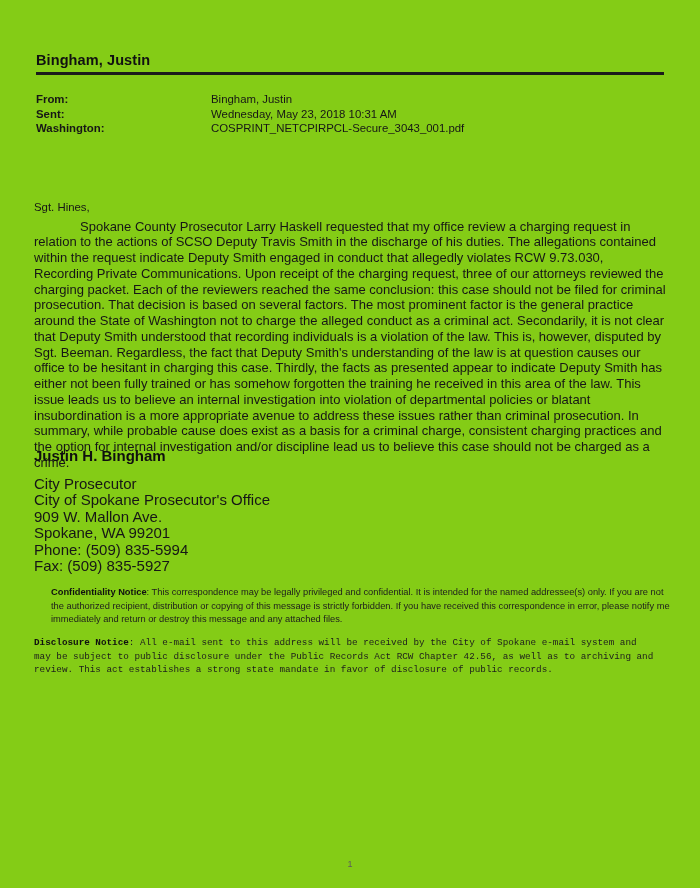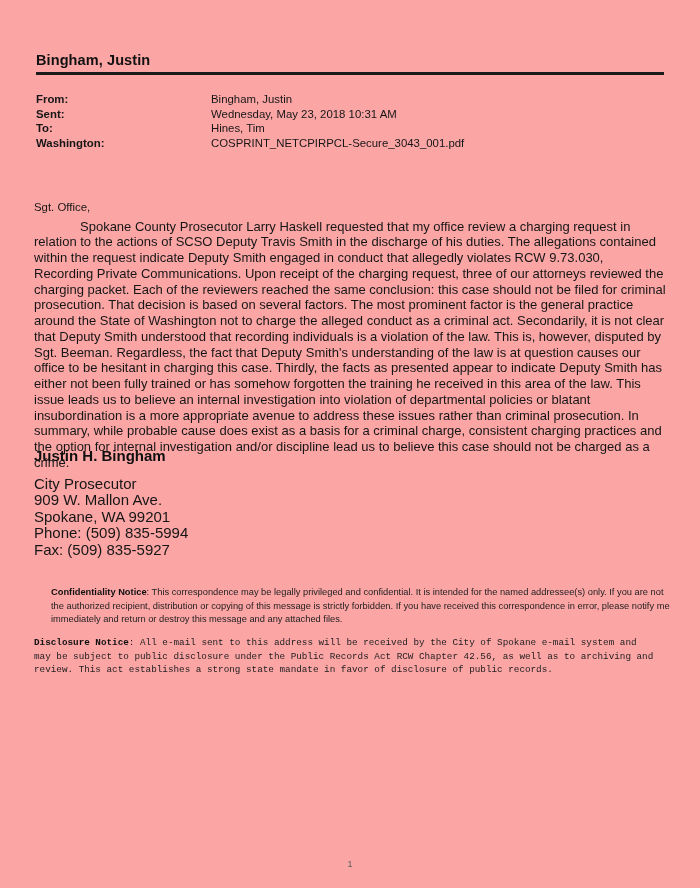--- a/index.html
+++ b/index.html
@@ -12,21 +12,21 @@
     height: 888px;
     position: relative;
     font-family: "Liberation Sans", sans-serif;
     color: #1a1a1a;
     overflow: hidden;
   }
 
   .page {
     position: absolute;
     inset: 0;
-    background: #fca5a5;
+    background: #84cc16;
   }
 
   
   .doc-header {
     position: absolute;
     left: 36px;
     top: 52px;
     width: 628px;
   }
   .doc-header-title {
@@ -154,38 +154,35 @@
     <tbody>
       <tr>
         <td class="field-label">From:</td>
         <td class="field-value">Bingham, Justin</td>
       </tr>
       <tr>
         <td class="field-label">Sent:</td>
         <td class="field-value">Wednesday, May 23, 2018 10:31 AM</td>
       </tr>
       <tr>
-        <td class="field-label">To:</td>
-        <td class="field-value">Hines, Tim</td>
-      </tr>
-      <tr>
         <td class="field-label">Washington:</td>
         <td class="field-value">COSPRINT_NETCPIRPCL-Secure_3043_001.pdf</td>
       </tr>
     </tbody>
   </table>
 
   <div class="body-block">
-    <div class="salutation">Sgt. Office,</div>
+    <div class="salutation">Sgt. Hines,</div>
     <p class="body-paragraph">Spokane County Prosecutor Larry Haskell requested that my office review a charging request in relation to the actions of SCSO Deputy Travis Smith in the discharge of his duties. The allegations contained within the request indicate Deputy Smith engaged in conduct that allegedly violates RCW 9.73.030, Recording Private Communications. Upon receipt of the charging request, three of our attorneys reviewed the charging packet. Each of the reviewers reached the same conclusion: this case should not be filed for criminal prosecution. That decision is based on several factors. The most prominent factor is the general practice around the State of Washington not to charge the alleged conduct as a criminal act. Secondarily, it is not clear that Deputy Smith understood that recording individuals is a violation of the law. This is, however, disputed by Sgt. Beeman. Regardless, the fact that Deputy Smith's understanding of the law is at question causes our office to be hesitant in charging this case. Thirdly, the facts as presented appear to indicate Deputy Smith has either not been fully trained or has somehow forgotten the training he received in this area of the law. This issue leads us to believe an internal investigation into violation of departmental policies or blatant insubordination is a more appropriate avenue to address these issues rather than criminal prosecution. In summary, while probable cause does exist as a basis for a criminal charge, consistent charging practices and the option for internal investigation and/or discipline lead us to believe this case should not be charged as a crime.</p>
   </div>
 
   <div class="signature">
     <div class="sig-name">Justin H. Bingham</div>
     <div class="sig-line">City Prosecutor</div>
+    <div class="sig-line">City of Spokane Prosecutor's Office</div>
     <div class="sig-line">909 W. Mallon Ave.</div>
     <div class="sig-line">Spokane, WA 99201</div>
     <div class="sig-line">Phone: (509) 835-5994</div>
     <div class="sig-line">Fax: (509) 835-5927</div>
   </div>
 
   <div class="notice notice-confidentiality">
     <span class="notice-heading">Confidentiality Notice</span><span>: </span><span>This correspondence may be legally privileged and confidential. It is intended for the named addressee(s) only. If you are not the authorized recipient, distribution or copying of this message is strictly forbidden. If you have received this correspondence in error, please notify me immediately and return or destroy this message and any attached files.</span>
   </div>
 

